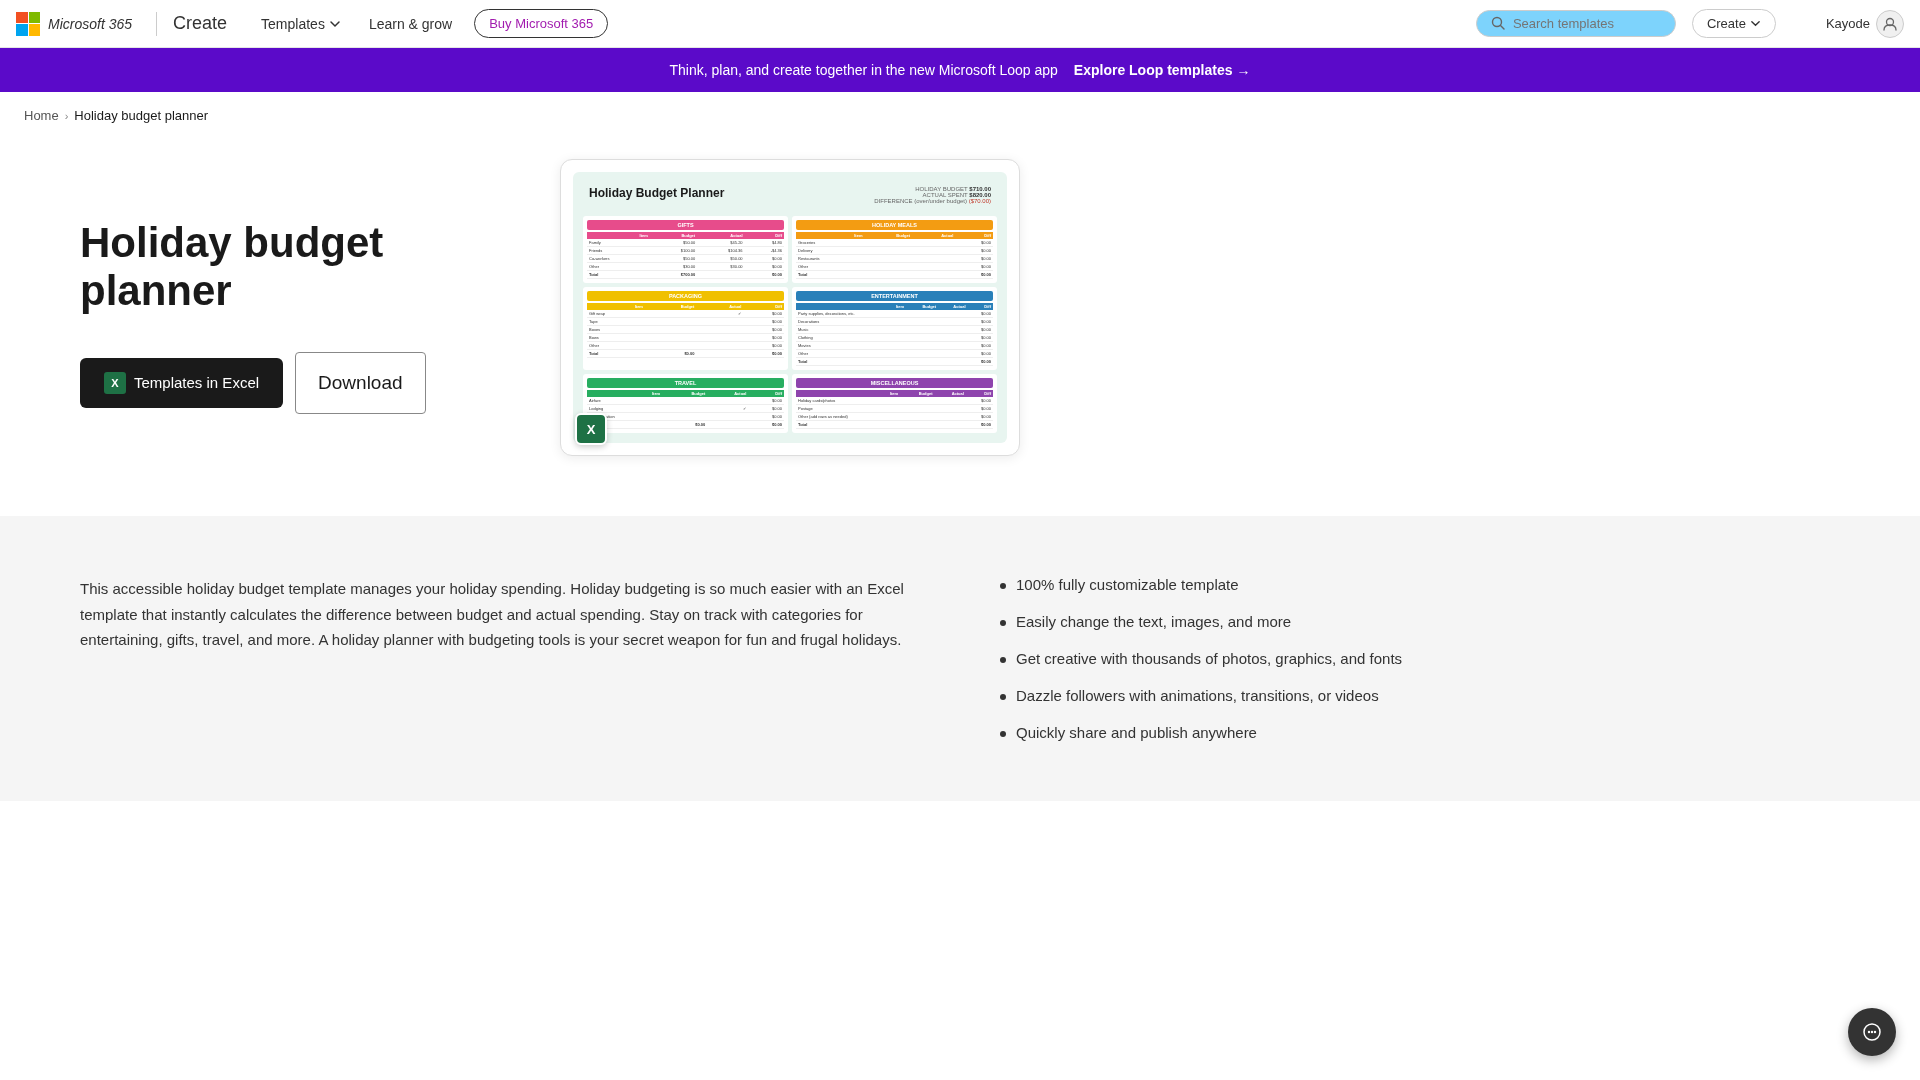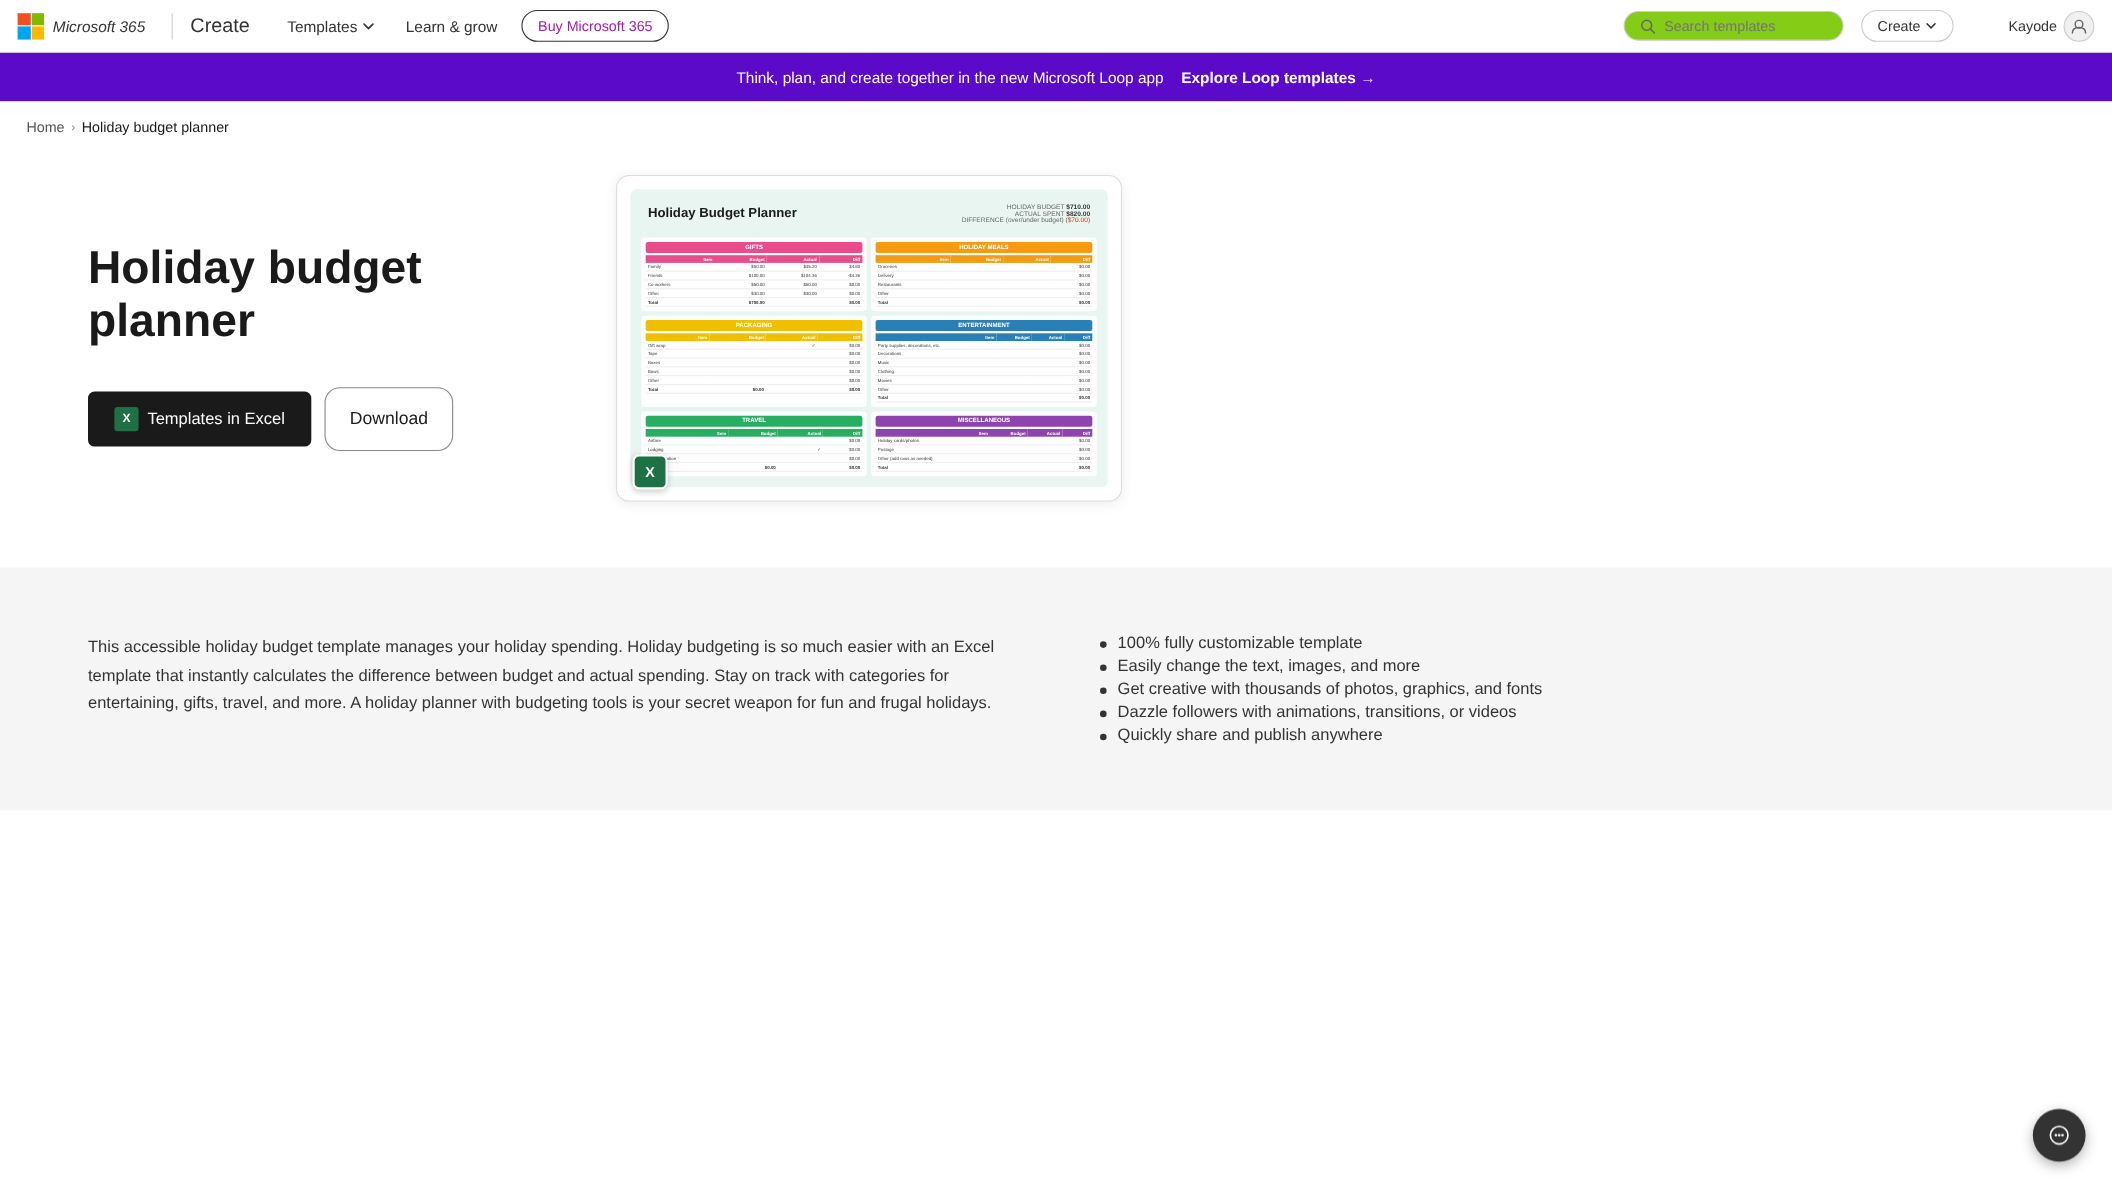--- a/index.html
+++ b/index.html
@@ -54,26 +54,26 @@
       background: #fff;
       cursor: pointer;
       font-size: 13px;
       font-weight: 500;
       color: #a21caf;
       margin-left: 4px;
     }
     .nav-spacer { flex: 1; }
     .nav-search {
       display: flex;
-      align-items: flex-end;
+      align-items: flex-start;
       border: 1px solid #ccc;
       border-radius: 20px;
       padding: 5px 14px;
       gap: 8px;
-      background: #84cc16;
+      background: #7dd3fc;
       width: 200px;
     }
     .nav-search input {
       border: none;
       outline: none;
       font-size: 13px;
       color: #555;
       width: 140px;
       background: transparent;
     }
@@ -193,22 +193,22 @@
       justify-content: center;
       color: #fff;
       font-size: 11px;
       font-weight: 700;
     }
     .btn-download {
       padding: 19px 22px;
       background: #fff;
       color: #1a1a1a;
       border: 1.5px solid #888;
-      border-radius: 14px;
-      font-size: 16px;
+      border-radius: 4px;
+      font-size: 19px;
       font-weight: 400;
       cursor: pointer;
     }
 
     
     .preview-card {
       flex: 1;
       background: #fff;
       border: 1px solid #ddd;
       border-radius: 12px;
@@ -316,21 +316,21 @@
       line-height: 1.7;
       color: #333;
     }
     .features {
       flex: 1;
     }
     .features ul {
       list-style: none;
       display: flex;
       flex-direction: column;
-      gap: 4px;
+      gap: 20px;
     }
     .features ul li {
       display: flex;
       align-items: flex-start;
       gap: 10px;
       font-size: 15px;
       color: #333;
     }
     .bullet-dot {
       width: 6px;

